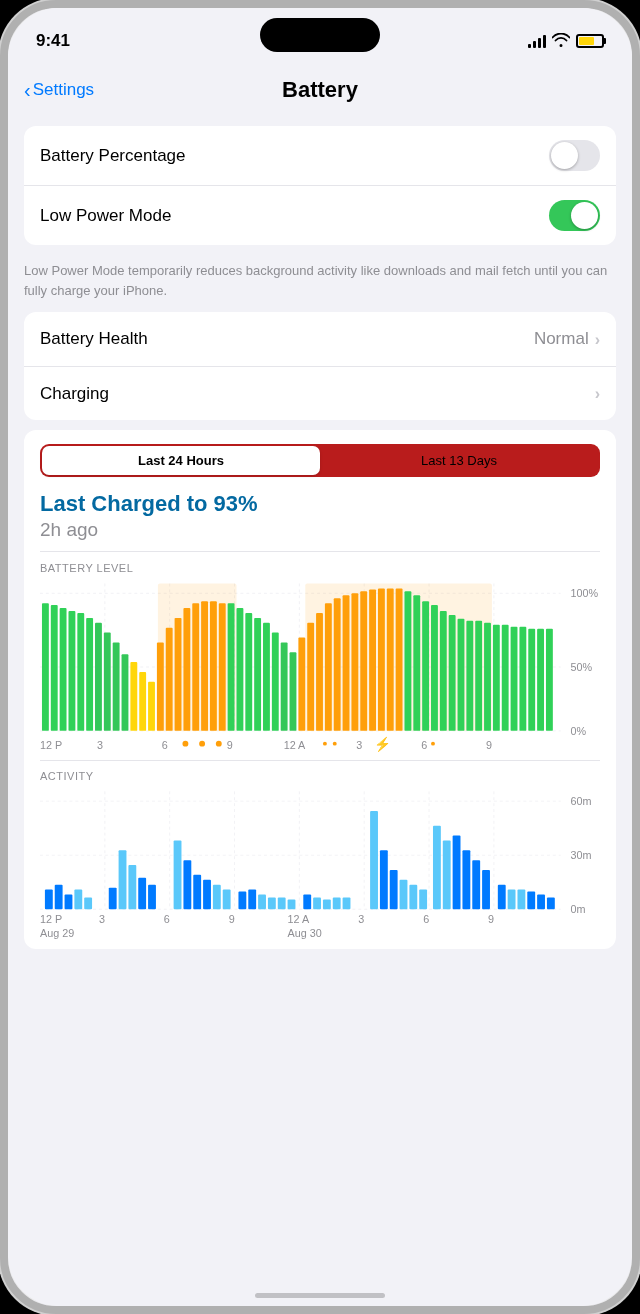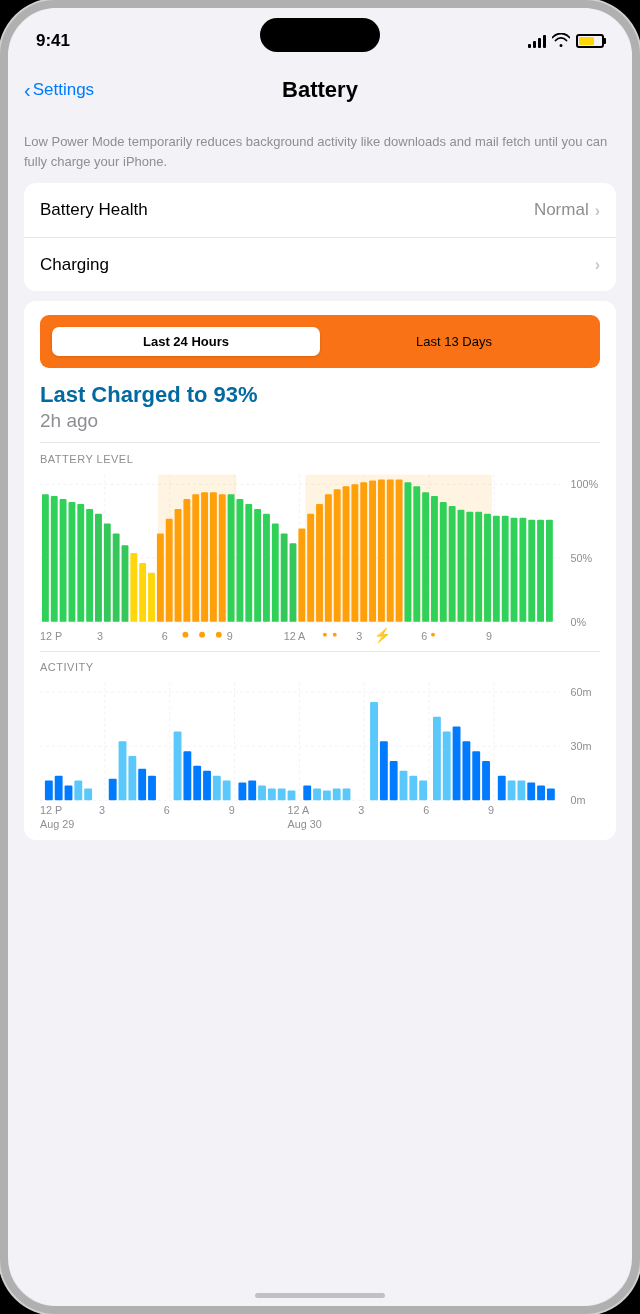--- a/index.html
+++ b/index.html
@@ -207,23 +207,23 @@
     .chart-section {
       background: #fff;
       margin: 0 16px 10px 16px;
       border-radius: 12px;
       padding: 14px 0 0 0;
       overflow: hidden;
     }
     
     .segmented-control {
       display: flex;
-      background: #f97316;
+      background: #b91c1c;
       border-radius: 9px;
-      padding: 12px;
+      padding: 2px;
       margin: 0 16px 14px 16px;
     }
     .segment {
       flex: 1;
       text-align: center;
       padding: 7px 0;
       font-size: 13px;
       font-weight: 500;
       color: #000;
       border-radius: 7px;
@@ -310,20 +310,34 @@
     <div class="nav-bar">
       <div class="back-btn">
         <span class="chevron-left">‹</span>
         <span style="color:#007aff; font-size:17px;">Settings</span>
       </div>
       <span class="nav-title">Battery</span>
     </div>
 
     <div class="content">
 
+      <div class="card">
+        <div class="card-row">
+          <span class="row-label">Battery Percentage</span>
+          <div class="toggle off">
+            <div class="toggle-knob"></div>
+          </div>
+        </div>
+        <div class="card-row">
+          <span class="row-label">Low Power Mode</span>
+          <div class="toggle on">
+            <div class="toggle-knob"></div>
+          </div>
+        </div>
+      </div>
 
       <div class="description-text">Low Power Mode temporarily reduces background activity like downloads and mail fetch until you can fully charge your iPhone.</div>
 
       <div class="card">
         <div class="card-row">
           <span class="row-label">Battery Health</span>
           <div class="row-right">
             <span class="row-value">Normal</span>
             <span class="chevron-right">›</span>
           </div>

